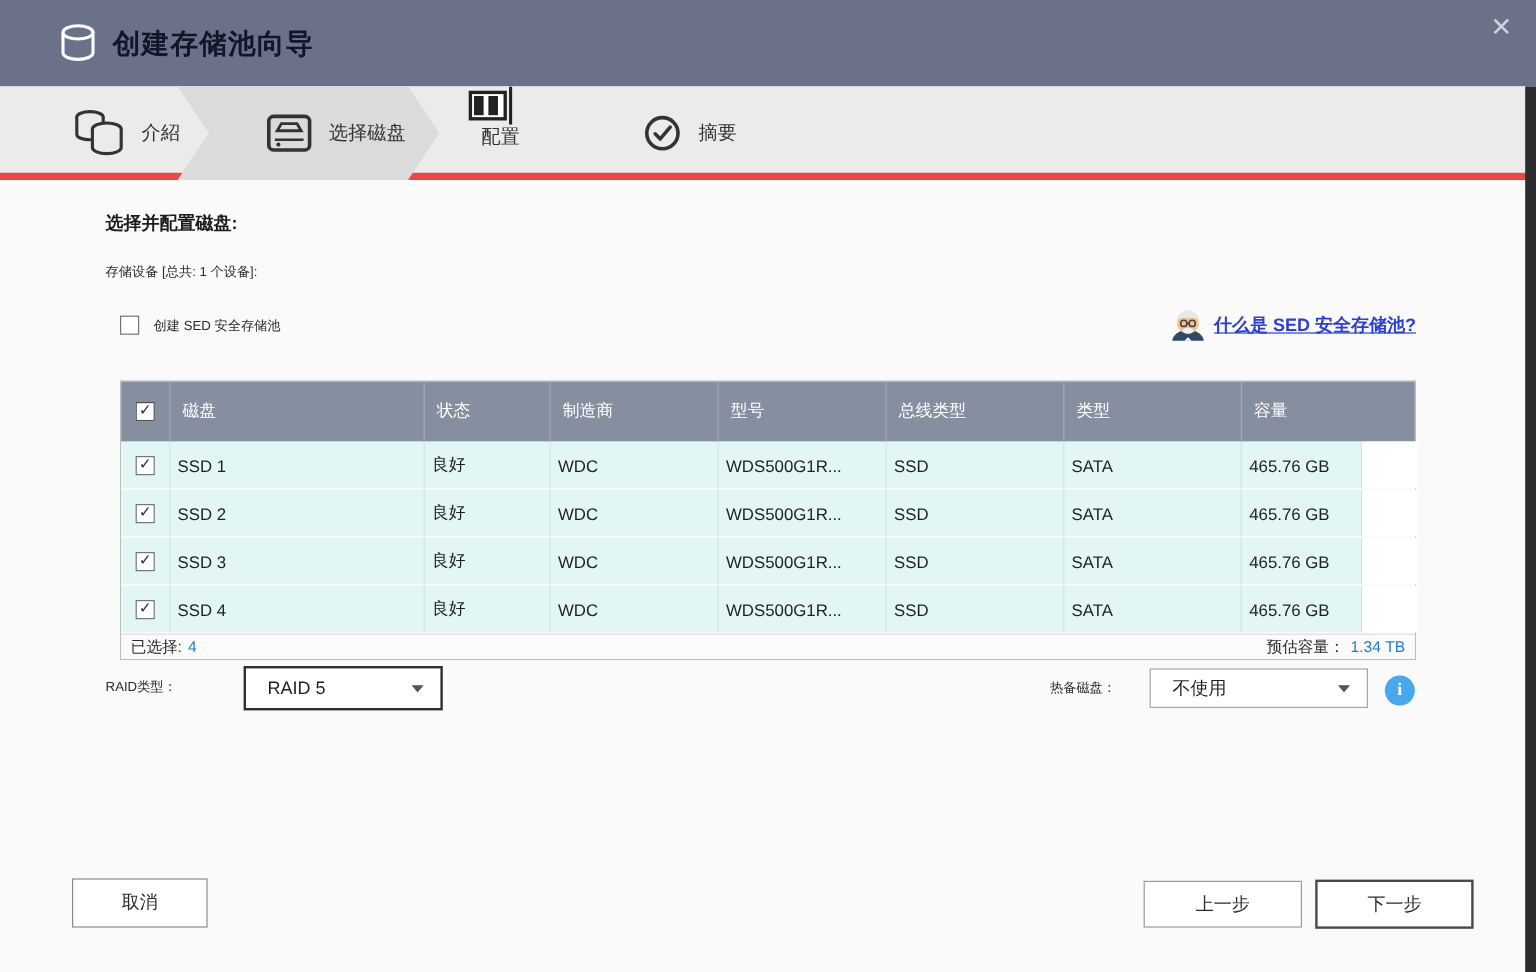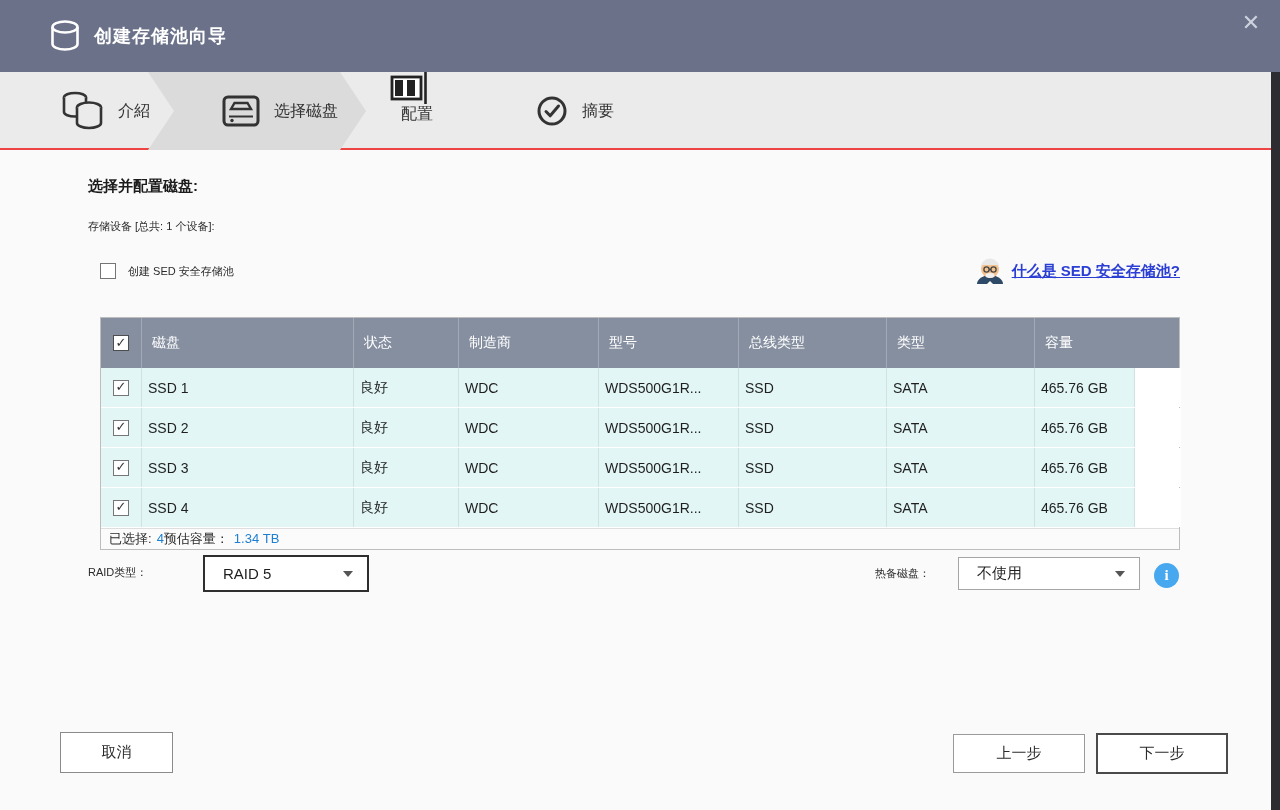--- a/index.html
+++ b/index.html
@@ -3,25 +3,25 @@
 <meta charset="utf-8">
 <style>
   * { margin:0; padding:0; box-sizing:border-box; }
   html,body { width:1280px; height:810px; }
   body { font-family:"Liberation Sans","DejaVu Sans",sans-serif; background:#fafafa; position:relative; overflow:hidden; }
   .screen { position:absolute; left:0; top:0; width:1280px; height:810px; background:#fafafa; }
 
   
   .titlebar { position:absolute; left:0; top:0; width:1280px; height:72px; background:#6a7189; display:flex; align-items:center; }
   .titlebar .pool-icon { margin-left:48px; width:34px; height:34px; }
-  .titlebar .title { margin-left:12px; color:#ffffff; font-size:18px; font-weight:bold; letter-spacing:1px; }
+  .titlebar .title { margin-left:12px; color:#0f172a; font-size:23px; font-weight:bold; letter-spacing:1px; }
   .close-btn { position:absolute; right:14px; top:8px; width:30px; height:30px; color:#cdd2dd; font-size:22px; line-height:30px; text-align:center; cursor:pointer; }
 
   
-  .stepbar { position:absolute; left:0; top:72px; width:1280px; height:78px; background:#ebebeb; border-bottom:2px solid #ef4444; }
+  .stepbar { position:absolute; left:0; top:72px; width:1280px; height:78px; background:#ebebeb; border-bottom:6px solid #ef4444; }
   .chevron-active { position:absolute; left:148px; top:0; width:218px; height:78px; background:#dbdbdb;
     clip-path:polygon(0 0, calc(100% - 26px) 0, 100% 50%, calc(100% - 26px) 100%, 0 100%, 26px 50%); }
   .step { position:absolute; top:0; height:78px; display:flex; align-items:center; }
   .step .lbl { font-size:16px; color:#333; }
   .step-icon { margin-right:14px; }
 
   
   .section-title { position:absolute; left:88px; top:177px; font-size:15px; font-weight:bold; color:#1c1c1c; }
   .form-label { position:absolute; font-size:11px; color:#2a2a2a; }
   .select-box { position:absolute; background:#fff; border:1px solid #9e9e9e; display:flex; align-items:center; font-size:15px; color:#1e1e1e; cursor:pointer; }
@@ -43,21 +43,21 @@
   
   .disk-table { position:absolute; left:100px; top:317px; width:1080px; border:1px solid #bdbdbd; background:#fff; }
   .t-header { display:grid; grid-template-columns:40px 212px 105px 140px 140px 148px 148px 147px; height:50px; background:#858fa0; }
   .t-header .hc { display:flex; align-items:center; padding-left:10px; color:#fff; font-size:14px; border-left:1px solid #a2aab8; cursor:pointer; }
   .t-header .hc.first { border-left:none; justify-content:center; padding:0; }
   .t-header .cb { border-color:#4d4d4d; }
   .t-row { display:grid; grid-template-columns:40px 212px 105px 140px 140px 148px 148px 100px 47px; height:40px; background:#e2f6f6; border-bottom:1px solid #ffffff; cursor:pointer; }
   .t-row .c { display:flex; align-items:center; padding-left:6px; font-size:14px; color:#1f1f1f; border-left:1px solid #cfe3e3; }
   .t-row .c.first { border-left:none; justify-content:center; padding:0; }
   .t-row .c.gutter { background:#ffffff; }
-  .t-footer { height:21px; background:#fbfbfb; border-top:1px solid #dedede; display:flex; justify-content:flex-start; align-items:center; padding:0 8px; font-size:13px; color:#2a2a2a; }
+  .t-footer { height:21px; background:#fbfbfb; border-top:1px solid #dedede; display:flex; justify-content:space-between; align-items:center; padding:0 8px; font-size:13px; color:#2a2a2a; }
   .blue { color:#1e7fd2; margin-left:5px; }
 
   .info-icon { position:absolute; left:1154px; top:563px; width:25px; height:25px; border-radius:50%; background:#47a7ef; color:#fff; font-size:15px; font-weight:bold; font-family:"Liberation Serif",serif; display:flex; align-items:center; justify-content:center; cursor:pointer; }
 
   
   .btn { position:absolute; background:#fff; display:flex; align-items:center; justify-content:center; font-size:15px; color:#2a2a2a; cursor:pointer; }
   .btn-cancel { left:60px; top:732px; width:113px; height:41px; border:1px solid #8a8a8a; }
   .btn-prev { left:953px; top:734px; width:132px; height:39px; border:1px solid #9a9a9a; }
   .btn-next { left:1096px; top:733px; width:132px; height:41px; border:2px solid #4a4a4a; }
 

